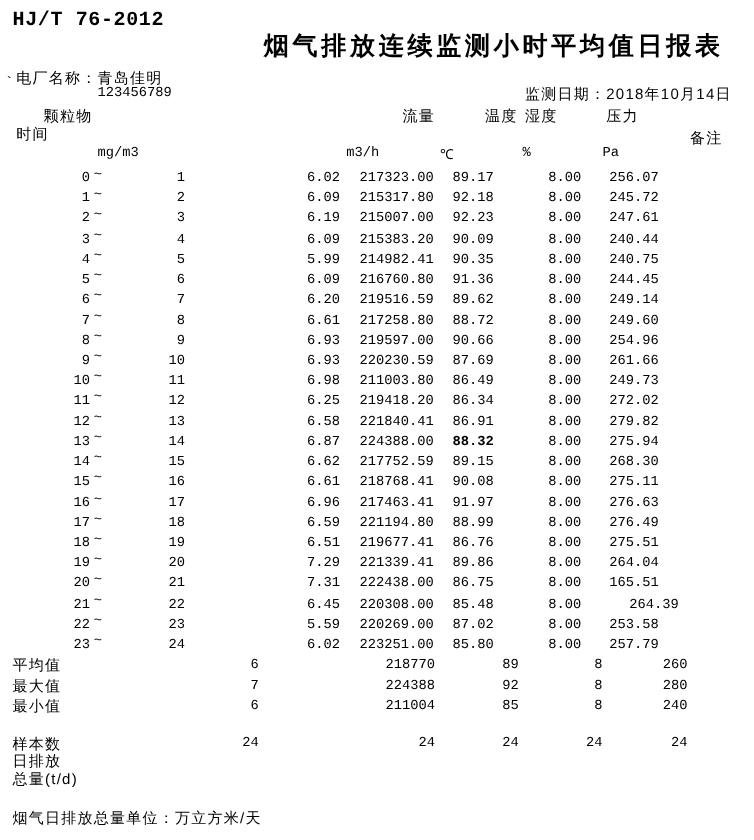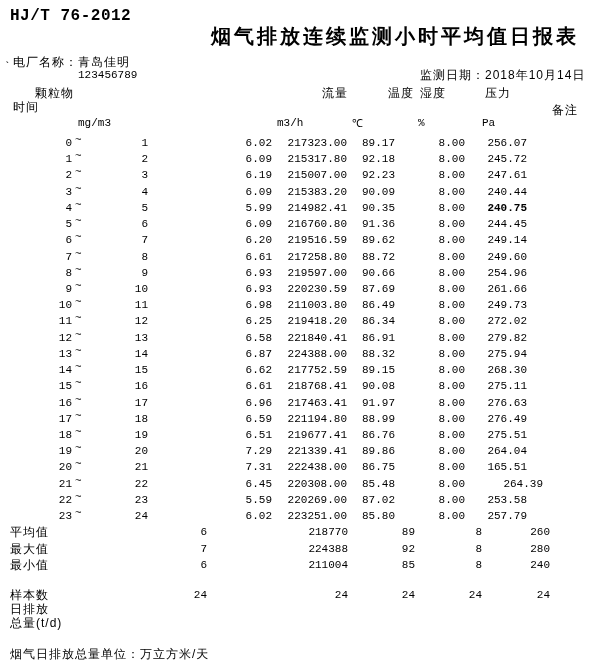--- a/index.html
+++ b/index.html
@@ -91,21 +91,21 @@
         <span class="cell" style="right: 76px;">240.44</span>
       </div>
       <div class="trow">
         <span class="cell" style="right: 531px;">4</span>
         <span class="tilde">~</span>
         <span class="cell" style="right: 455px;">5</span>
         <span class="cell" style="right: 331px;">5.99</span>
         <span class="cell" style="right: 256px;">214982.41</span>
         <span class="cell" style="right: 208px;">90.35</span>
         <span class="cell" style="right: 138px;">8.00</span>
-        <span class="cell" style="right: 76px; font-weight: bold;">240.75</span>
+        <span class="cell" style="right: 76px;">240.75</span>
       </div>
       <div class="trow">
         <span class="cell" style="right: 531px;">5</span>
         <span class="tilde">~</span>
         <span class="cell" style="right: 455px;">6</span>
         <span class="cell" style="right: 331px;">6.09</span>
         <span class="cell" style="right: 256px;">216760.80</span>
         <span class="cell" style="right: 208px;">91.36</span>
         <span class="cell" style="right: 138px;">8.00</span>
         <span class="cell" style="right: 76px;">244.45</span>
@@ -179,21 +179,21 @@
         <span class="cell" style="right: 208px;">86.91</span>
         <span class="cell" style="right: 138px;">8.00</span>
         <span class="cell" style="right: 76px;">279.82</span>
       </div>
       <div class="trow">
         <span class="cell" style="right: 531px;">13</span>
         <span class="tilde">~</span>
         <span class="cell" style="right: 455px;">14</span>
         <span class="cell" style="right: 331px;">6.87</span>
         <span class="cell" style="right: 256px;">224388.00</span>
-        <span class="cell" style="right: 208px;">88.32</span>
+        <span class="cell" style="right: 208px; font-weight: bold;">88.32</span>
         <span class="cell" style="right: 138px;">8.00</span>
         <span class="cell" style="right: 76px;">275.94</span>
       </div>
       <div class="trow">
         <span class="cell" style="right: 531px;">14</span>
         <span class="tilde">~</span>
         <span class="cell" style="right: 455px;">15</span>
         <span class="cell" style="right: 331px;">6.62</span>
         <span class="cell" style="right: 256px;">217752.59</span>
         <span class="cell" style="right: 208px;">89.15</span>

